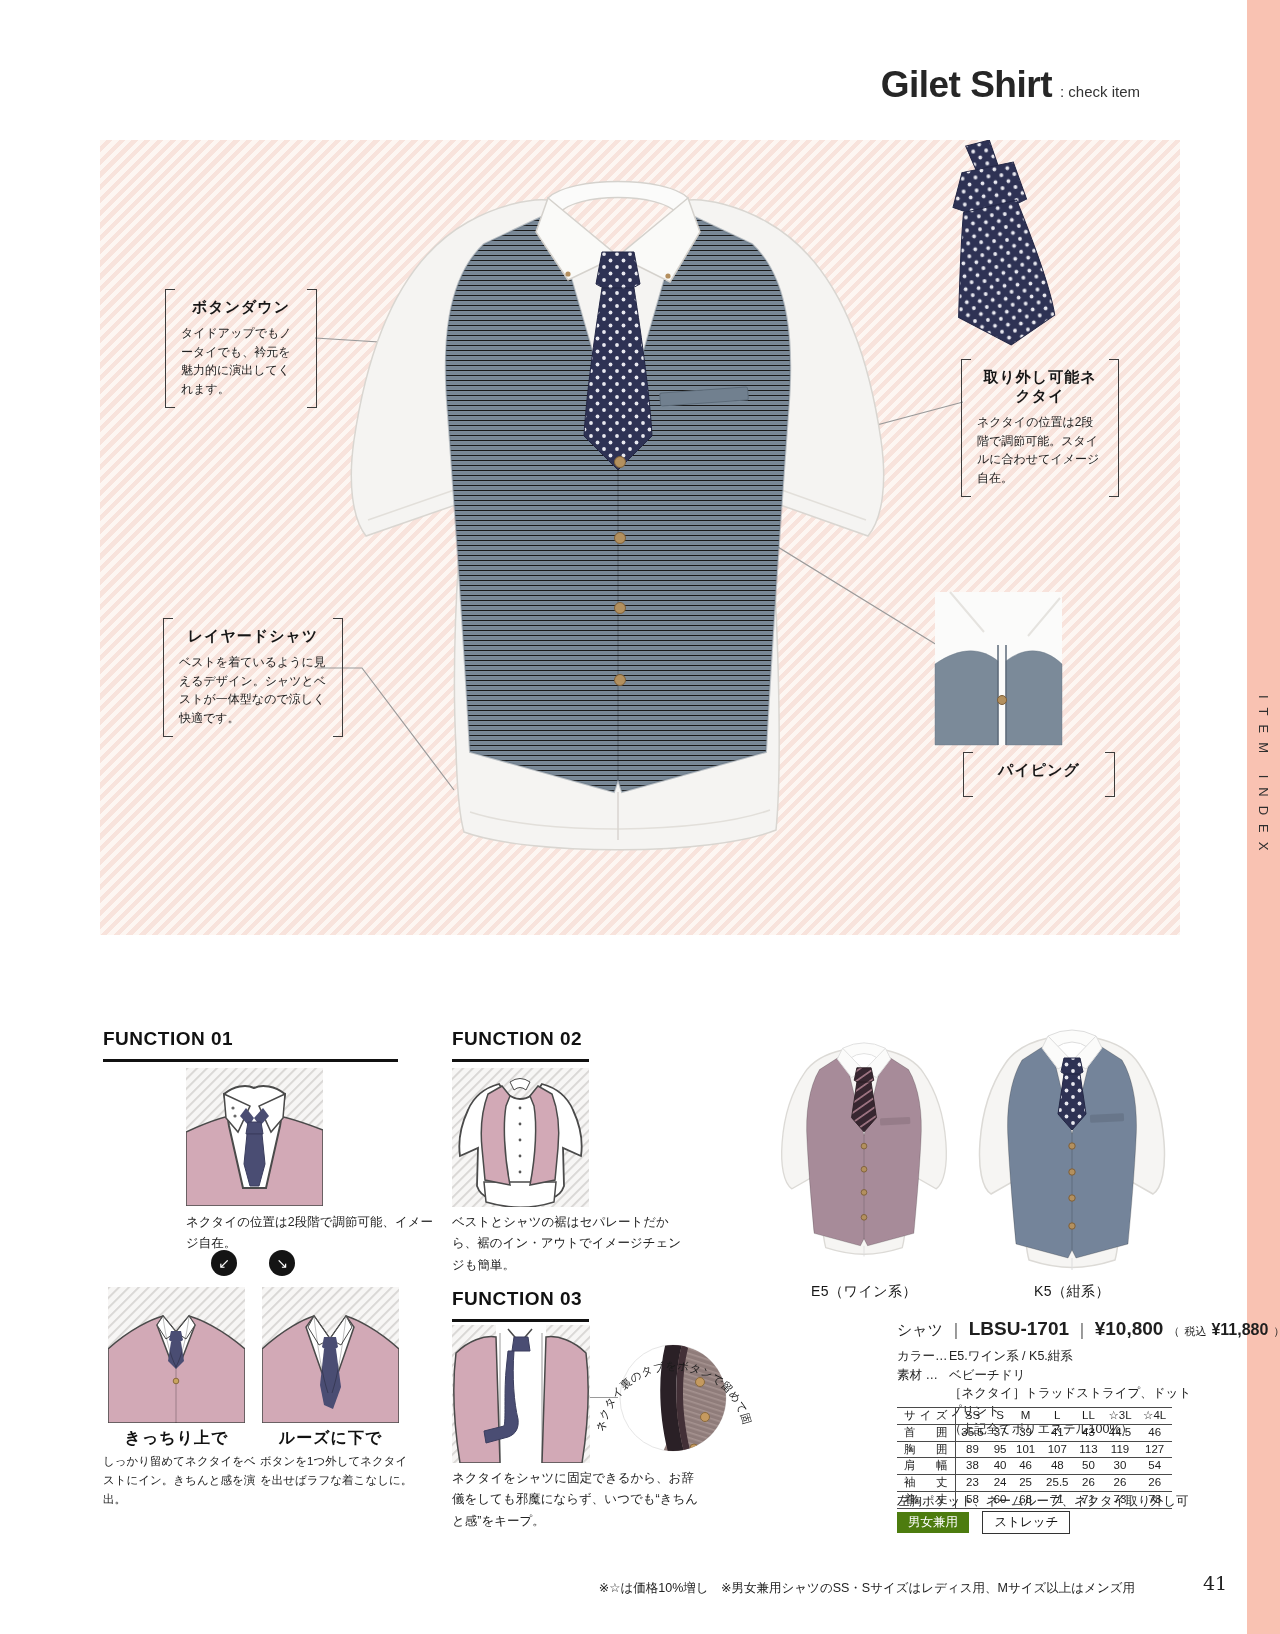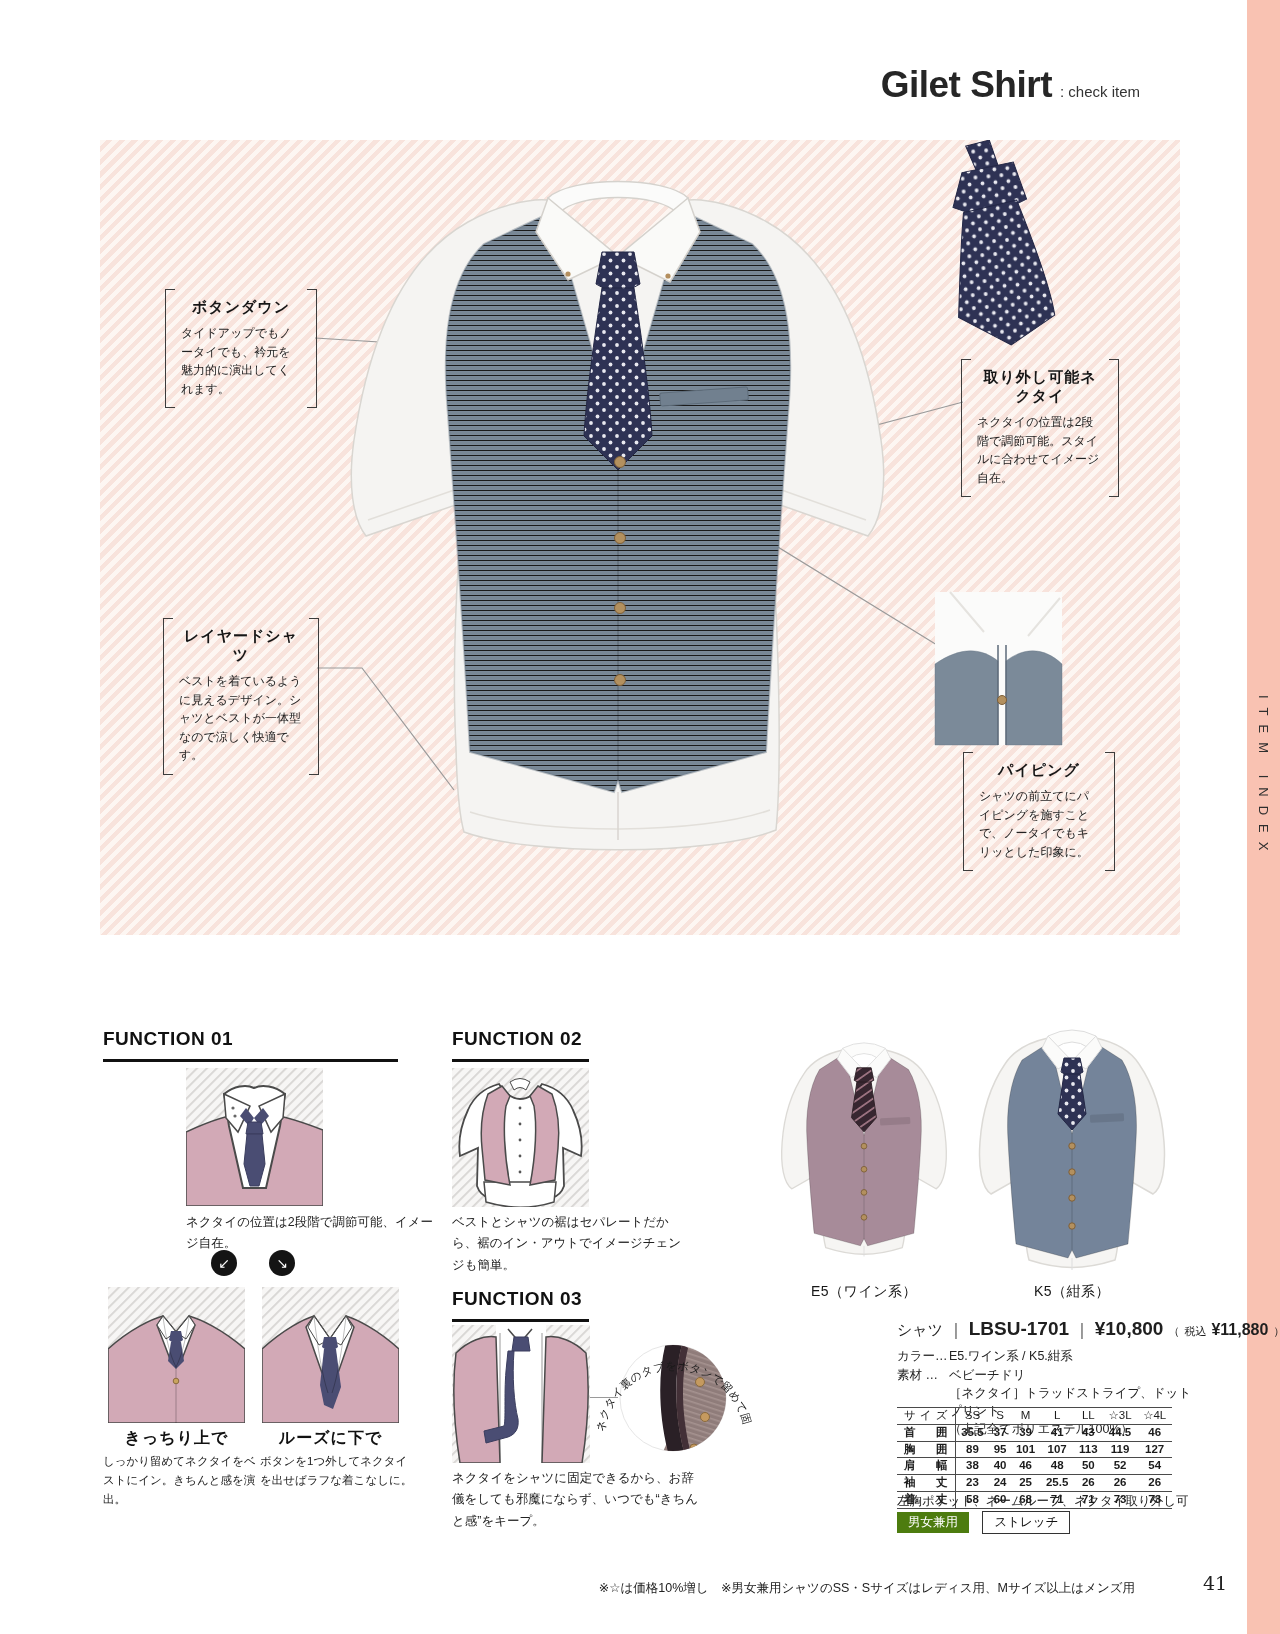--- a/index.html
+++ b/index.html
@@ -51,21 +51,21 @@
   .priceline .pr{font-size:19px;font-weight:bold}
   .priceline .tx{font-size:11px}
   .priceline .tp{font-size:16px;font-weight:bold}
   .inforow{position:absolute;display:flex;font-size:12.5px;line-height:1.45;color:#222}
   .inforow .lab{width:52px;flex:none}
   .badge{display:inline-block;font-size:12.5px;padding:2px 11px;margin-right:9px}
   .badge.solid{background:#4d7c0f;color:#fff}
   .badge.outline{border:1px solid #333;color:#111}
 
   table.st{position:absolute;border-collapse:collapse;font-size:11.5px;width:275px;line-height:1.2}
-  .st th,.st td{border-top:1px solid #4a4a4a;padding:1px 2px;text-align:center;font-weight:bold;color:#1c1c1c}
+  .st th,.st td{border-top:1px solid #4a4a4a;padding:1px 2px;text-align:center;font-weight:normal;color:#1c1c1c}
   .st thead th{font-weight:normal}
   .st tbody tr:last-child th,.st tbody tr:last-child td{border-bottom:1px solid #4a4a4a}
   .st .rl{border-right:1px solid #4a4a4a;width:58px;padding:1px 7px}
   .jl{display:block;text-align:justify;text-align-last:justify}
 
   .footnote{position:absolute;font-size:12.5px;color:#222;white-space:nowrap}
   .pagenum{position:absolute;font-family:"DejaVu Serif","Liberation Serif",serif;font-size:19px;color:#222}
 
   
   .pinkfill{fill:var(--illo_pink,#d2a9b6)}
@@ -174,27 +174,26 @@
     </svg>
 
     <div class="callout" style="left:65px;top:149px;width:152px">
       <div class="ct">ボタンダウン</div>
       <div class="cb">タイドアップでもノータイでも、衿元を魅力的に演出してくれます。</div>
     </div>
     <div class="callout" style="left:861px;top:219px;width:158px">
       <div class="ct">取り外し可能ネクタイ</div>
       <div class="cb">ネクタイの位置は2段階で調節可能。スタイルに合わせてイメージ自在。</div>
     </div>
-    <div class="callout" style="left:63px;top:478px;width:156px">
+    <div class="callout" style="left:63px;top:478px;width:180px">
       <div class="ct">レイヤードシャツ</div>
       <div class="cb">ベストを着ているように見えるデザイン。シャツとベストが一体型なので涼しく快適です。</div>
     </div>
     <div class="callout" style="left:863px;top:612px;width:152px">
       <div class="ct">パイピング</div>
-      <div class="cb">シャツの前立てにパイピングを施すことで、ノータイでもキリッとした印象に。</div>
     </div>
   </div>
 
   <div class="fh" style="left:103px;top:1028px;width:295px">FUNCTION 01</div>
   <svg class="abs" style="left:186px;top:1068px" width="137" height="138" viewBox="0 0 137 138">
     <rect width="137" height="138" fill="url(#hatch)"></rect>
     <path class="pinkfill" d="M0,64 C26,52 46,46 58,46 L68,54 L78,46 C90,46 111,52 137,62 L137,138 L0,138 Z" stroke="#4a4a4a" stroke-width="1.5"></path>
     <path d="M38,26 C48,18 60,16 68,20 C76,16 89,18 99,26 L94,58 L80,120 L57,120 L43,58 Z" fill="#fff" stroke="#4a4a4a" stroke-width="2"></path>
     <path d="M38,26 L64,38 L52,64 L40,50 Z" fill="#fff" stroke="#4a4a4a" stroke-width="1.5"></path>
     <path d="M99,26 L73,38 L85,64 L97,50 Z" fill="#fff" stroke="#4a4a4a" stroke-width="1.5"></path>
@@ -393,21 +392,21 @@
       </tr>
       <tr>
         <th class="rl">
             <span class="jl">肩幅</span>
           </th>
         <td>38</td>
           <td>40</td>
         <td>46</td>
           <td>48</td>
         <td>50</td>
-          <td>52</td>
+          <td>30</td>
         <td>54</td>
       </tr>
       <tr>
         <th class="rl">
             <span class="jl">袖丈</span>
           </th>
         <td>23</td>
           <td>24</td>
         <td>25</td>
           <td>25.5</td>

